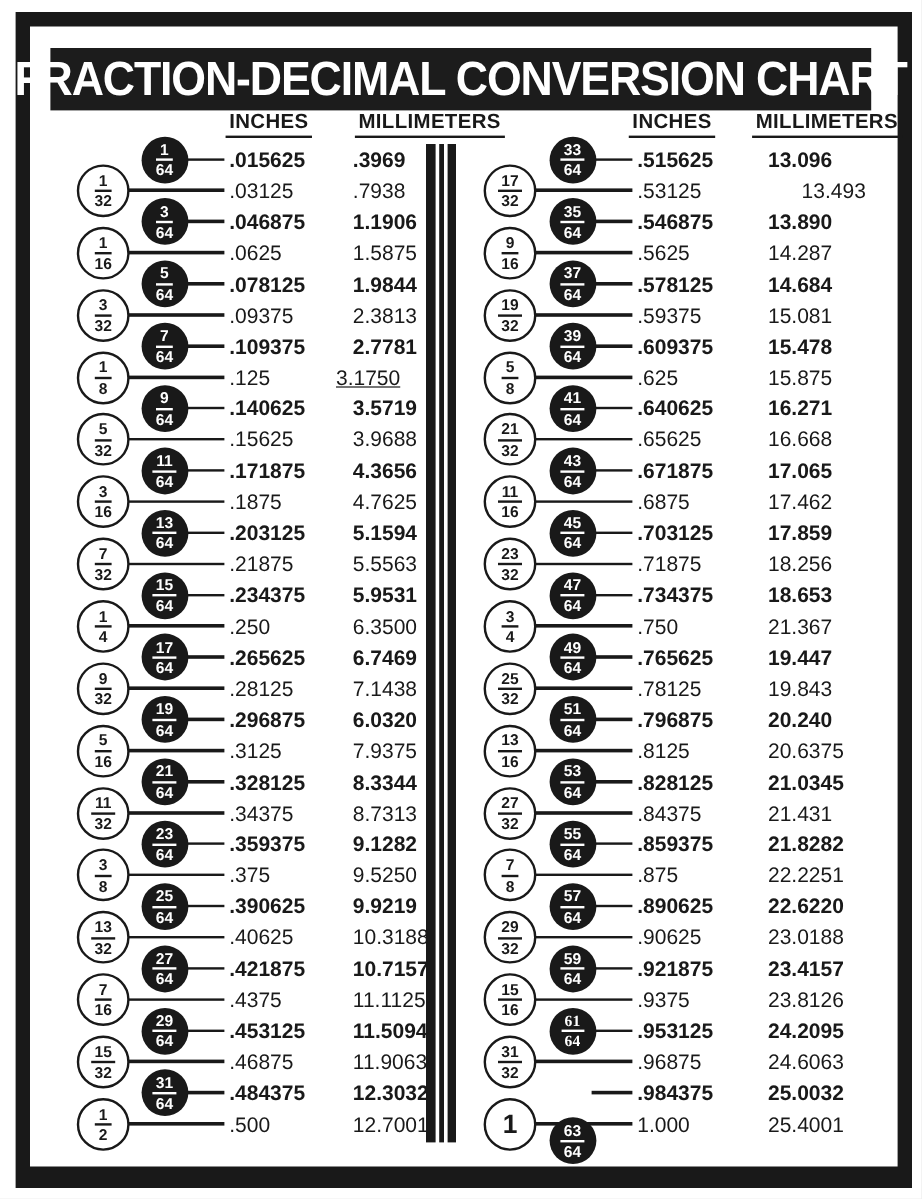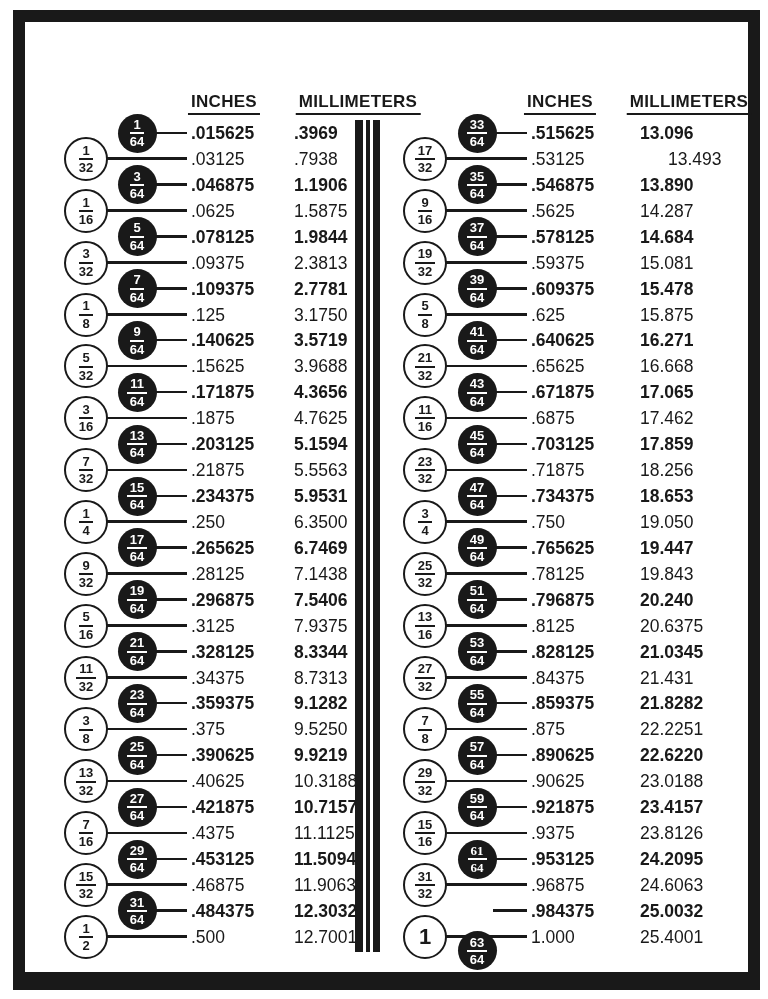--- a/index.html
+++ b/index.html
@@ -45,20 +45,23 @@
   .leader{position:absolute;top:11.5px;height:2.5px;background:#191919;z-index:1;}
   .val{position:absolute;top:0;line-height:26px;font-size:17.5px;white-space:nowrap;}
   .row.dark .val{font-weight:bold;}
 </style>
 </head>
 <body>
 
 <div class="page">
   <div class="frame"></div>
 
+  <div class="title-bar">
+    <span>FRACTION-DECIMAL CONVERSION CHART</span>
+  </div>
 
   <span class="hdr" style="left:224px">INCHES</span>
   <span class="hdr" style="left:358px">MILLIMETERS</span>
   <span class="hdr" style="left:560px">INCHES</span>
   <span class="hdr" style="left:689px">MILLIMETERS</span>
 
   <div class="divider">
       <i></i>
       <i></i>
       <i></i>
@@ -128,21 +131,21 @@
     <span class="val inches" style="left: 191px;">.109375</span>
     <span class="val mm" style="left: 294px;">2.7781</span>
   </div>
       <div class="row light" style="top: 301.51px;">
     <div class="circle" style="left: 64px;">
       <span class="num">1</span>
       <span class="den">8</span>
     </div>
     <div class="leader" style="left: 104px; width: 83px;"></div>
     <span class="val inches" style="left: 191px;">.125</span>
-    <span class="val mm" style="left: 294px;">3.1750</span>
+    <span class="val mm" style="left: 280px; text-decoration: underline;">3.1750</span>
   </div>
       <div class="row dark" style="top: 327.44px;">
     <div class="circle" style="left: 117.5px;">
       <span class="num">9</span>
       <span class="den">64</span>
     </div>
     <div class="leader" style="left: 152.5px; width: 34.5px;"></div>
     <span class="val inches" style="left: 191px;">.140625</span>
     <span class="val mm" style="left: 294px;">3.5719</span>
   </div>
@@ -227,21 +230,21 @@
     <span class="val inches" style="left: 191px;">.28125</span>
     <span class="val mm" style="left: 294px;">7.1438</span>
   </div>
       <div class="row dark" style="top: 586.74px;">
     <div class="circle" style="left: 117.5px;">
       <span class="num">19</span>
       <span class="den">64</span>
     </div>
     <div class="leader" style="left: 152.5px; width: 34.5px;"></div>
     <span class="val inches" style="left: 191px;">.296875</span>
-    <span class="val mm" style="left: 294px;">7.5406</span>
+    <span class="val mm" style="left: 294px;">6.0320</span>
   </div>
       <div class="row light" style="top: 612.67px;">
     <div class="circle" style="left: 64px;">
       <span class="num">5</span>
       <span class="den">16</span>
     </div>
     <div class="leader" style="left: 104px; width: 83px;"></div>
     <span class="val inches" style="left: 191px;">.3125</span>
     <span class="val mm" style="left: 294px;">7.9375</span>
   </div>
@@ -490,21 +493,21 @@
     <span class="val inches" style="left: 531px;">.734375</span>
     <span class="val mm" style="left: 640px;">18.653</span>
   </div>
       <div class="row light" style="top: 508.95px;">
     <div class="circle" style="left: 403px;">
       <span class="num">3</span>
       <span class="den">4</span>
     </div>
     <div class="leader" style="left: 443px; width: 84px;"></div>
     <span class="val inches" style="left: 531px;">.750</span>
-    <span class="val mm" style="left: 640px;">19.050</span>
+    <span class="val mm" style="left: 640px;">21.367</span>
   </div>
       <div class="row dark" style="top: 534.88px;">
     <div class="circle" style="left: 457.5px;">
       <span class="num">49</span>
       <span class="den">64</span>
     </div>
     <div class="leader" style="left: 492.5px; width: 34.5px;"></div>
     <span class="val inches" style="left: 531px;">.765625</span>
     <span class="val mm" style="left: 640px;">19.447</span>
   </div>

